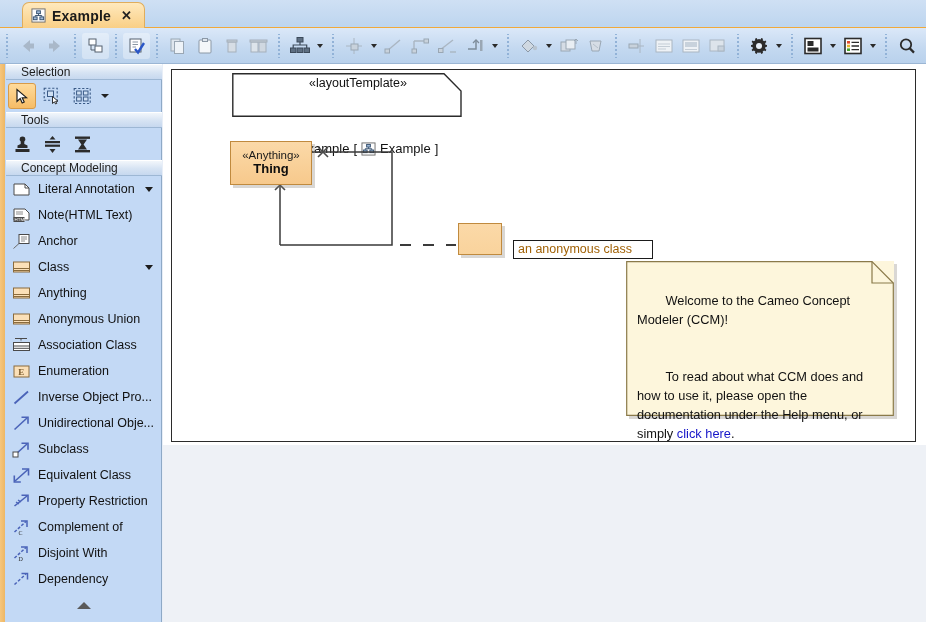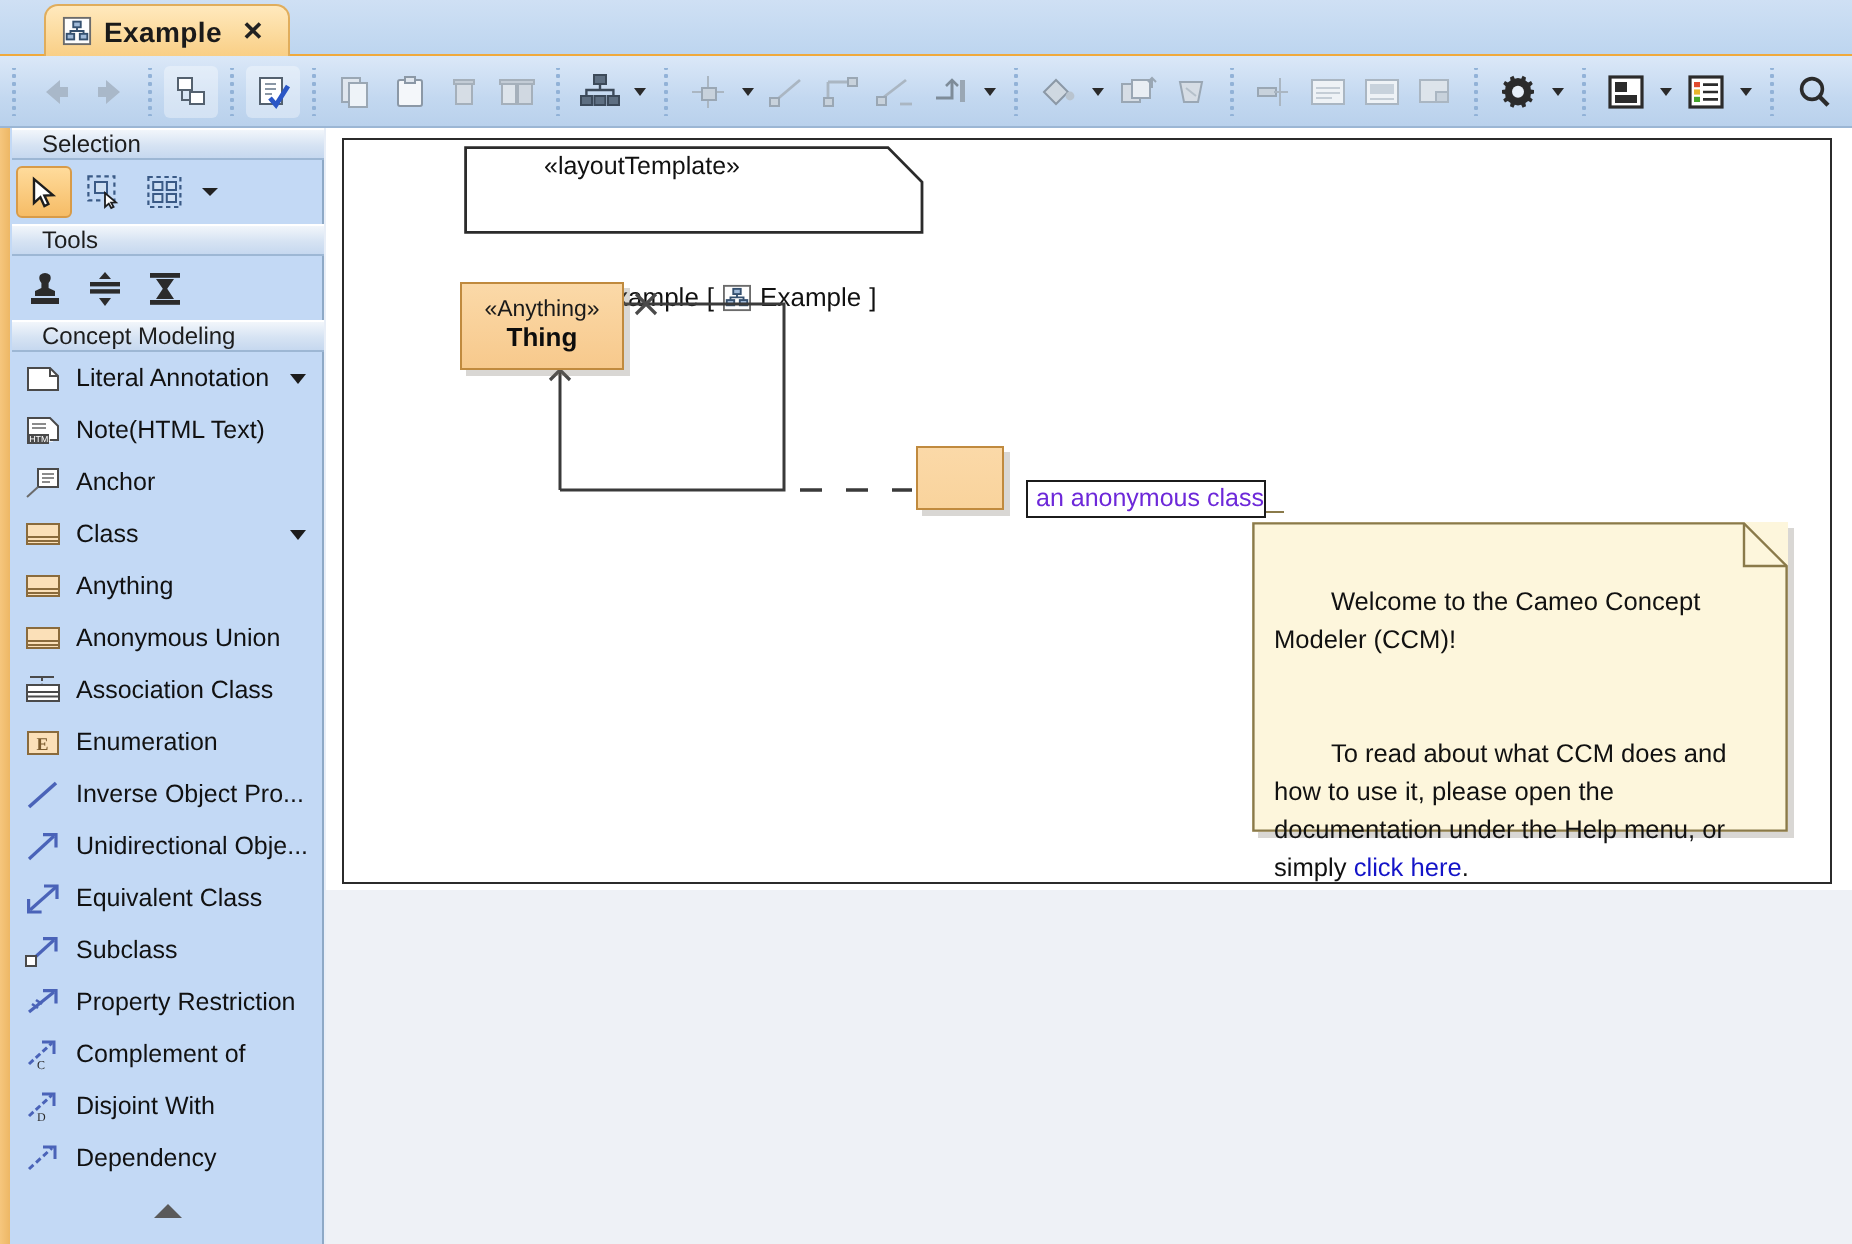--- a/index.html
+++ b/index.html
@@ -122,21 +122,21 @@
     position:absolute; left:163px; top:445px; width:763px; height:177px;
     background:#eef1f6;
   }
 
   
   .pkg-tab{
     position:absolute; left:60px; top:3px; width:230px; height:44px;
   }
   .pkg-tab .shape{ position:absolute; inset:0; }
   .pkg-stereo{
-    position:absolute; top:3px; left:0; width:212px; 
+    position:absolute; top:3px; left:0; width:212px; text-align:center;
     font-size:12.5px; color:#111;padding-left:40px;
   }
   .pkg-line{
     position:absolute; top:20px; left:8px; width:212px;
     display:flex; align-items:center; gap:4px; font-size:13px; color:#111;margin-top:48px;
   }
   .pkg-kw{ font-weight:bold; letter-spacing:.4px;}
   .pkg-ico{ width:15px;height:14px;display:block;}
 
   
@@ -154,23 +154,23 @@
 
   .node-anon{
     position:absolute; left:286px; top:153px; width:44px; height:32px;
     background:linear-gradient(#fbd9a8,#f9d39c);
     border:1px solid #c08a3e;
     box-shadow:3px 3px 0 rgba(120,110,100,.28);
   }
 
   .label-anon{
     position:absolute; left:341px; top:170px;
-    padding:1px 0 2px 4px;
+    padding:1px 20px 2px 4px;
     background:#fff; border:1.3px solid #1b1b1b;
-    font-size:12.5px; color:#6d28d9; white-space:nowrap;
+    font-size:12.5px; color:#a16207; white-space:nowrap;
   }
 
   
   .note{
     position:absolute; left:454px; top:191px; width:268px; height:155px;
     box-shadow:3px 3px 0 rgba(120,110,100,.28);
   }
   .note-body{
     position:absolute; inset:0;
     background:#fdf6dc;
@@ -556,34 +556,34 @@
   <div class="pal-item">
     <svg class="pal-ico" viewBox="0 0 19 17">
       <path d="M2.5 14.5 L15 3" stroke="#4a63b8" stroke-width="1.6"></path>
       <path d="M9.5 2.3 H16 V8.8" fill="none" stroke="#4a63b8" stroke-width="1.6"></path>
     </svg>
     <span class="lbl">Unidirectional Obje...</span>
   </div>
 
   <div class="pal-item">
     <svg class="pal-ico" viewBox="0 0 19 17">
+      <path d="M4 13 L15 3" stroke="#4a63b8" stroke-width="1.6"></path>
+      <path d="M9.5 2.3 H16 V8.8" fill="none" stroke="#4a63b8" stroke-width="1.6"></path>
+      <rect x="1" y="11" width="5" height="5" fill="#fff" stroke="#4a4a4a"></rect>
+    </svg>
+    <span class="lbl">Subclass</span>
+  </div>
+
+  <div class="pal-item">
+    <svg class="pal-ico" viewBox="0 0 19 17">
       <path d="M3 14 L16 2.5" stroke="#4a63b8" stroke-width="1.6"></path>
       <path d="M10 2 H16.5 V8.5" fill="none" stroke="#4a63b8" stroke-width="1.6"></path>
       <path d="M2.3 8.5 V15 H8.8" fill="none" stroke="#4a63b8" stroke-width="1.6"></path>
     </svg>
     <span class="lbl">Equivalent Class</span>
-  </div>
-
-  <div class="pal-item">
-    <svg class="pal-ico" viewBox="0 0 19 17">
-      <path d="M4 13 L15 3" stroke="#4a63b8" stroke-width="1.6"></path>
-      <path d="M9.5 2.3 H16 V8.8" fill="none" stroke="#4a63b8" stroke-width="1.6"></path>
-      <rect x="1" y="11" width="5" height="5" fill="#fff" stroke="#4a4a4a"></rect>
-    </svg>
-    <span class="lbl">Subclass</span>
   </div>
 
   <div class="pal-item">
     <svg class="pal-ico" viewBox="0 0 19 17">
       <path d="M2.5 13 L15 3" stroke="#4a63b8" stroke-width="1.6"></path>
       <path d="M9.5 2.3 H16 V8.8" fill="none" stroke="#4a63b8" stroke-width="1.6"></path>
       <path d="M4 9 L7 11 M6 7 L9 9" stroke="#4a63b8" stroke-width="1.3"></path>
     </svg>
     <span class="lbl">Property Restriction</span>
   </div>

